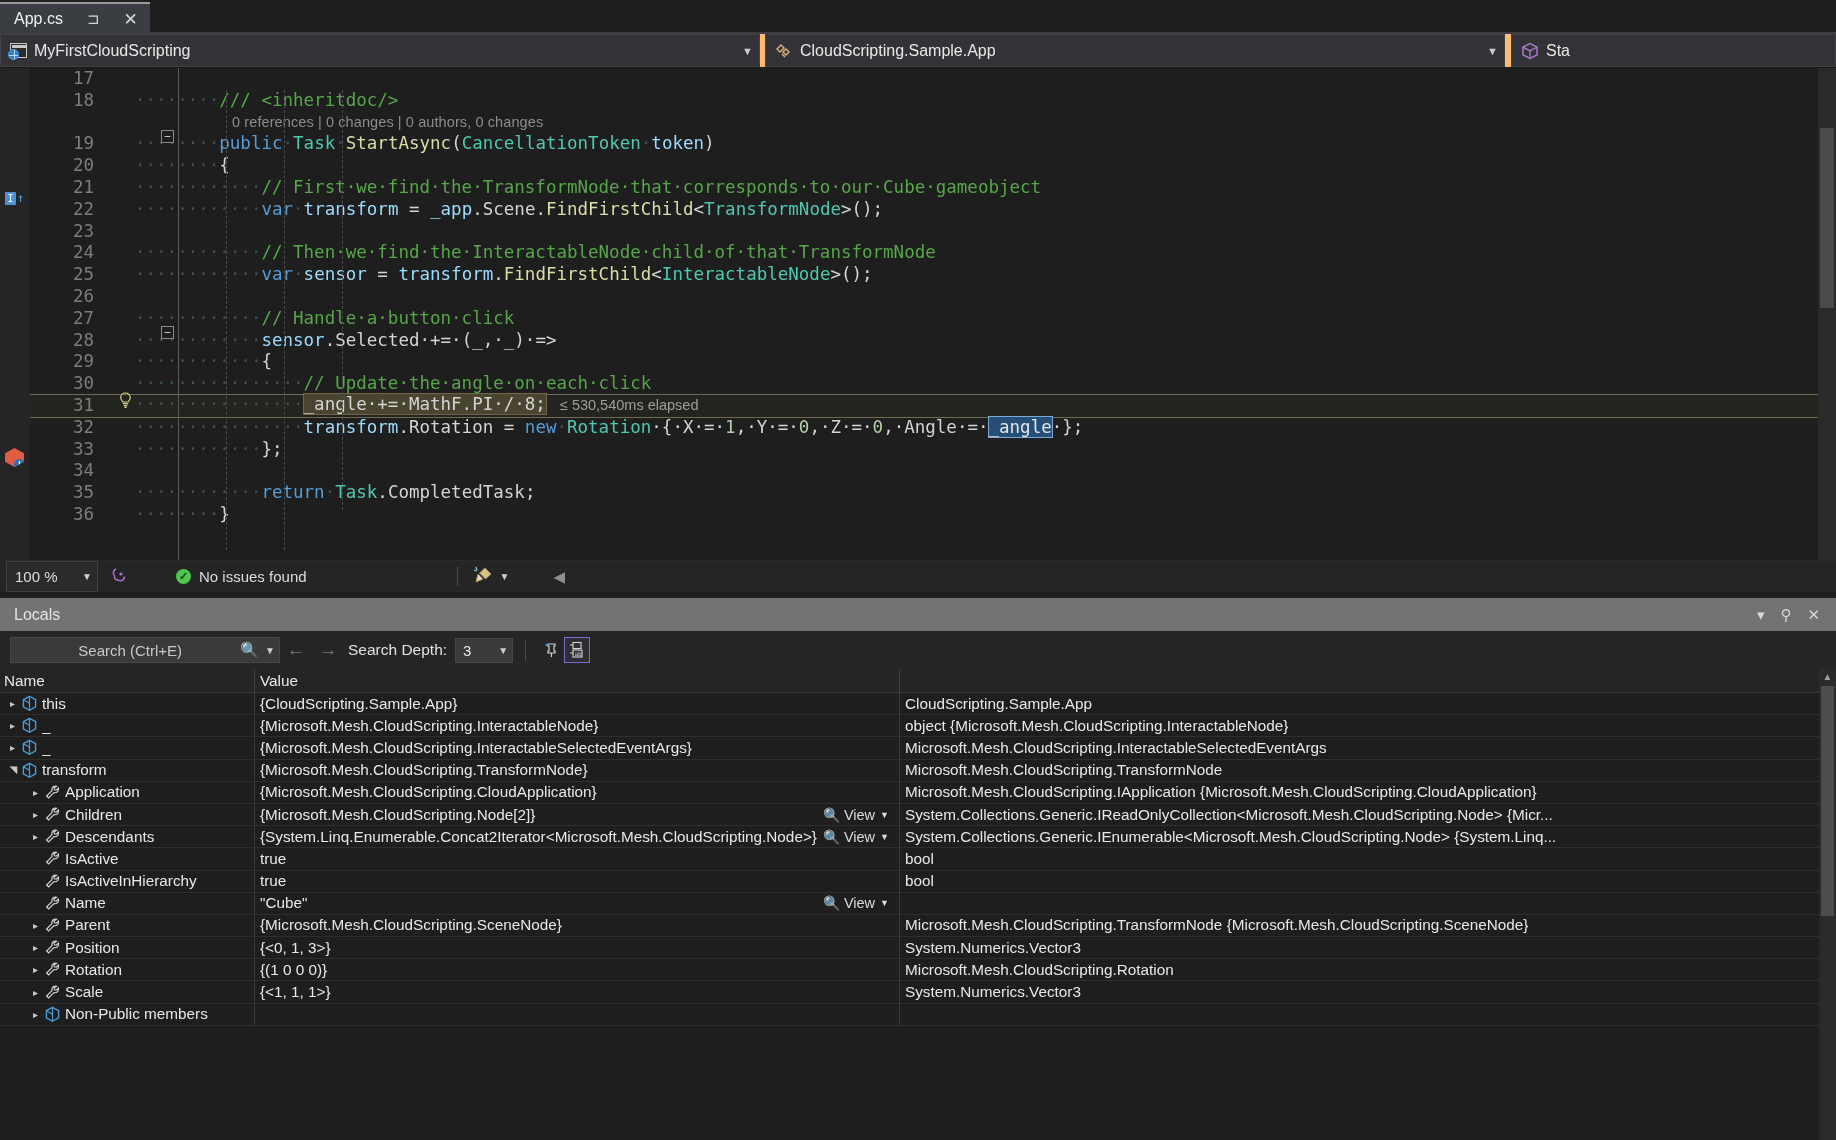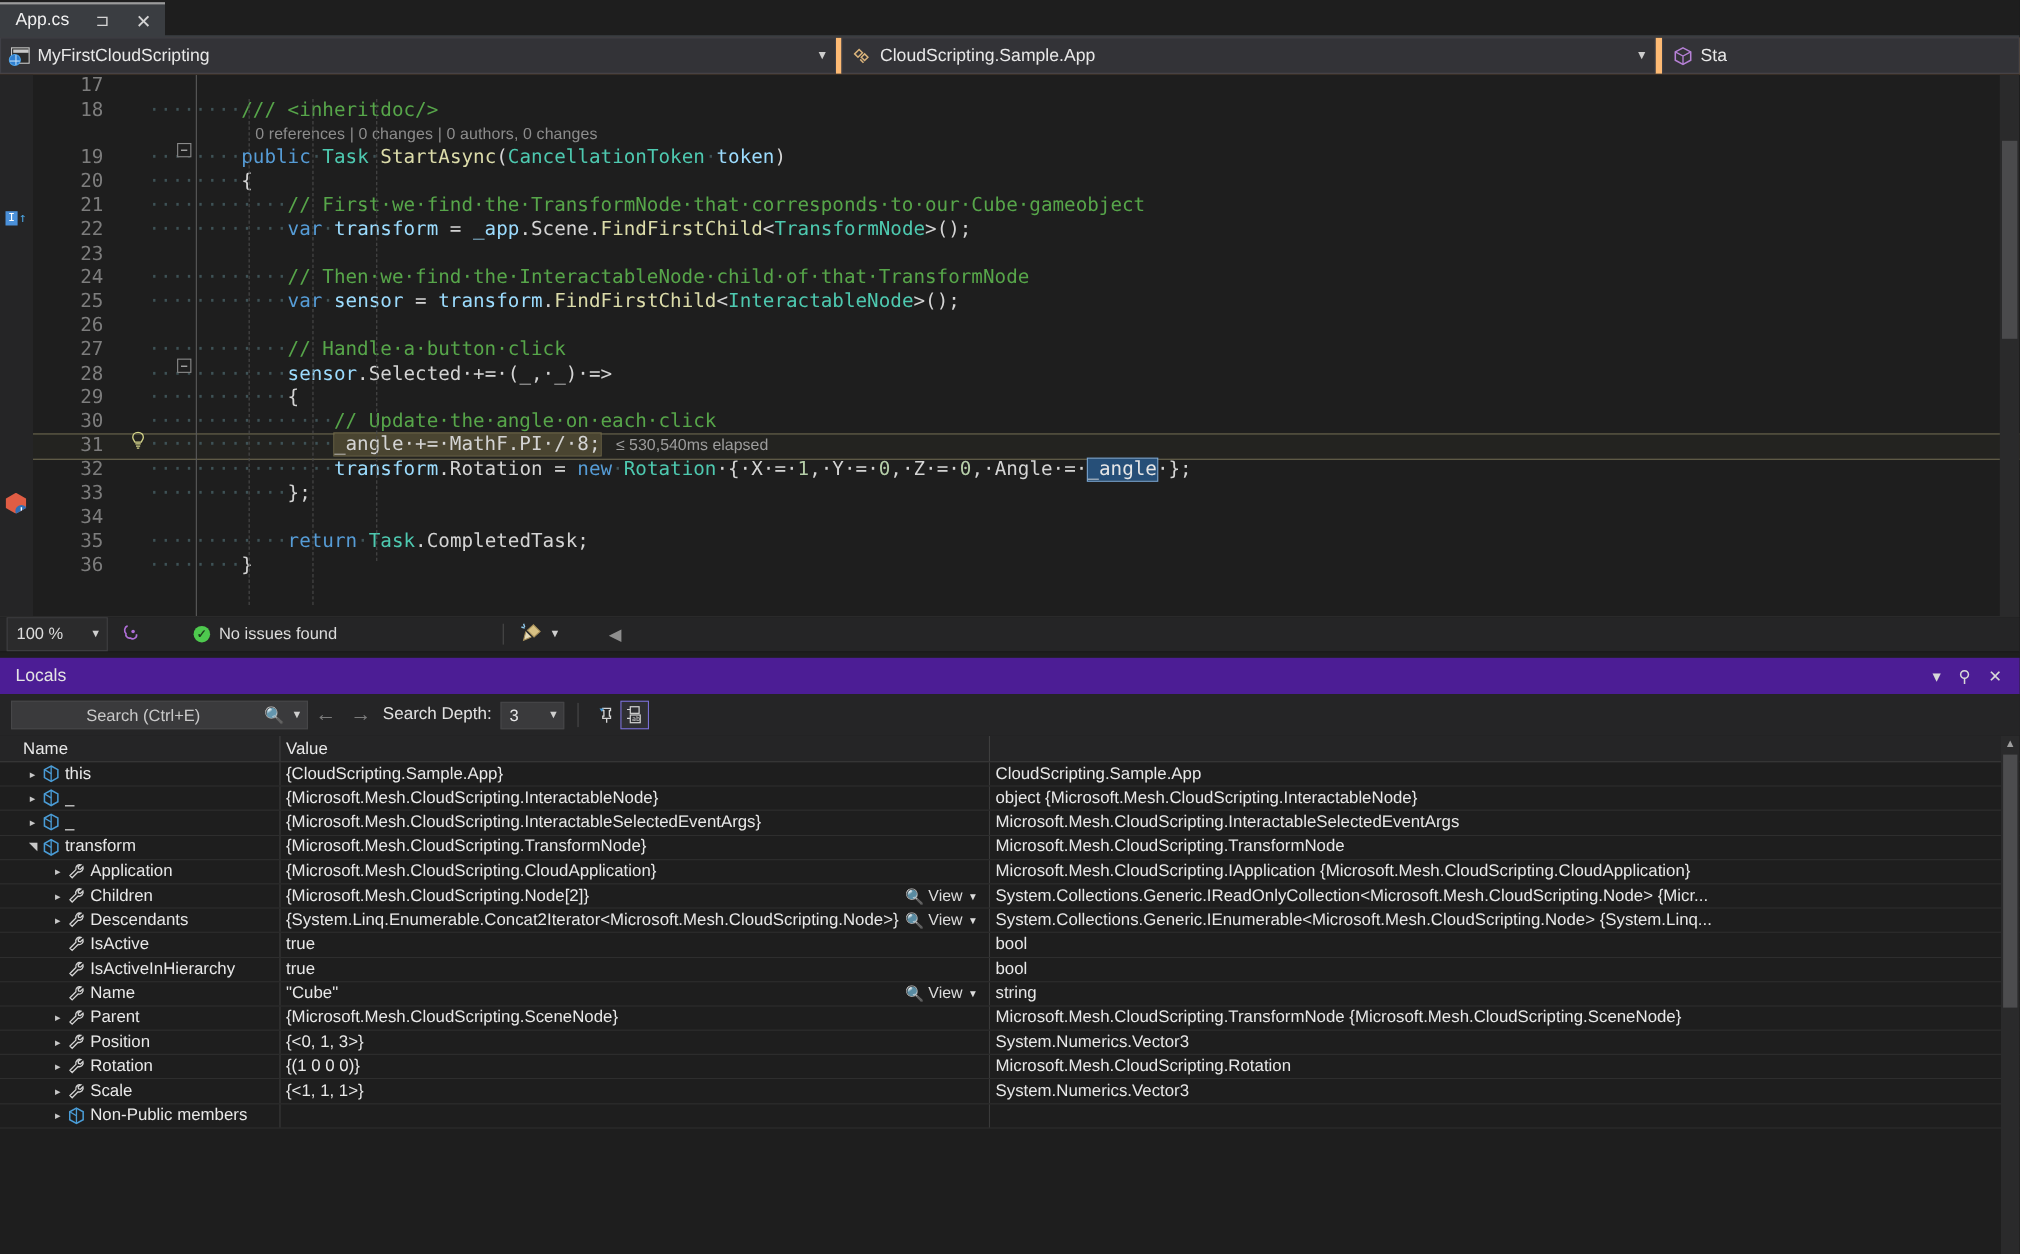--- a/index.html
+++ b/index.html
@@ -171,21 +171,21 @@
     color:#1c3d1c;font-size:11px;font-weight:bold; margin-right:8px;
   }
 
   
   .locals{
     position:absolute; left:0; right:0; top:598px; bottom:0; background:#252526;
     display:flex; flex-direction:column;
   }
   .locals-head{
     height:33px; display:flex; align-items:center; padding:0 8px 0 14px;
-    background:#4c1d95; font-size:16px; color:#e4e4e4;
+    background:#737373; font-size:16px; color:#e4e4e4;
   }
   .locals-head .ctrls{ margin-left:auto; display:flex; align-items:center; gap:16px; padding-right:8px;}
   .locals-head .ctrls span{ color:#d8d8d8; font-size:15px;}
   .locals-toolbar{
     height:38px; display:flex; align-items:center; gap:0; padding:0 0 0 10px;
     background:#252526;
   }
   .searchbox{
     width:270px; height:26px; background:#3a3a3c; border:1px solid #464648;
     display:flex; align-items:center; padding:0 4px 0 9px; font-size:15px;
@@ -210,21 +210,21 @@
   .grow{
     display:flex; height:22.2px; align-items:center;
     border-bottom:1px solid #2e2e2e; font-size:15.3px; color:#e8e8e8;
     font-family:"Liberation Sans",sans-serif;
   }
   .ghead{
     background:#252526; color:#e8e8e8; border-bottom:1px solid #3a3a3a;
     height:24px;
   }
   .c-name{ flex:0 0 255px; display:flex; align-items:center; overflow:hidden;
-           border-right:1px solid #3a3a3a; height:100%; padding-left:21px;}
+           border-right:1px solid #3a3a3a; height:100%; padding-left:4px;}
   .c-val { flex:0 0 645px; display:flex; align-items:center; overflow:hidden;
            border-right:1px solid #3a3a3a; height:100%; padding-left:5px; position:relative;}
   .c-type{ flex:1 1 auto; overflow:hidden; white-space:nowrap; padding-left:5px;
            height:100%; display:flex; align-items:center;}
   .ghead .c-name,.ghead .c-val,.ghead .c-type{ border-right:1px solid #3f3f3f;}
   .expander{
     width:17px; flex:0 0 17px; text-align:center; color:#c8c8c8; font-size:10px;
   }
   .nm-txt{ white-space:nowrap; overflow:hidden;}
   .val-txt{ white-space:nowrap; overflow:hidden; flex:1 1 auto;}
@@ -561,21 +561,20 @@
             <span class="nm-txt">Name</span>
           </div>
           <div class="c-val">
             <span class="val-txt">"Cube"</span>
             <span class="viewbtn">
               <span class="mg">🔍</span>
               <span>View</span>
               <span class="cv">▼</span>
             </span>
           </div>
-          <div class="c-type">string</div>
         </div>
         <div class="grow">
           <div class="c-name">
             <span class="indent" style="width: 23px;"></span>
             <span class="expander">▸</span>
             <span style="display: inline-flex;">
               <svg class="ico-wr" viewBox="0 0 17 17">
                 <path d="M12.6 2.2 a3.6 3.6 0 0 0-4.6 4.4 L2.6 12 l2 2 5.4-5.4 a3.6 3.6 0 0 0 4.4-4.6 l-2.2 2.2 -1.8-.4 -.4-1.8 Z" fill="none" stroke="#d4d4d4" stroke-width="1.2"></path>
               </svg>
             </span>

